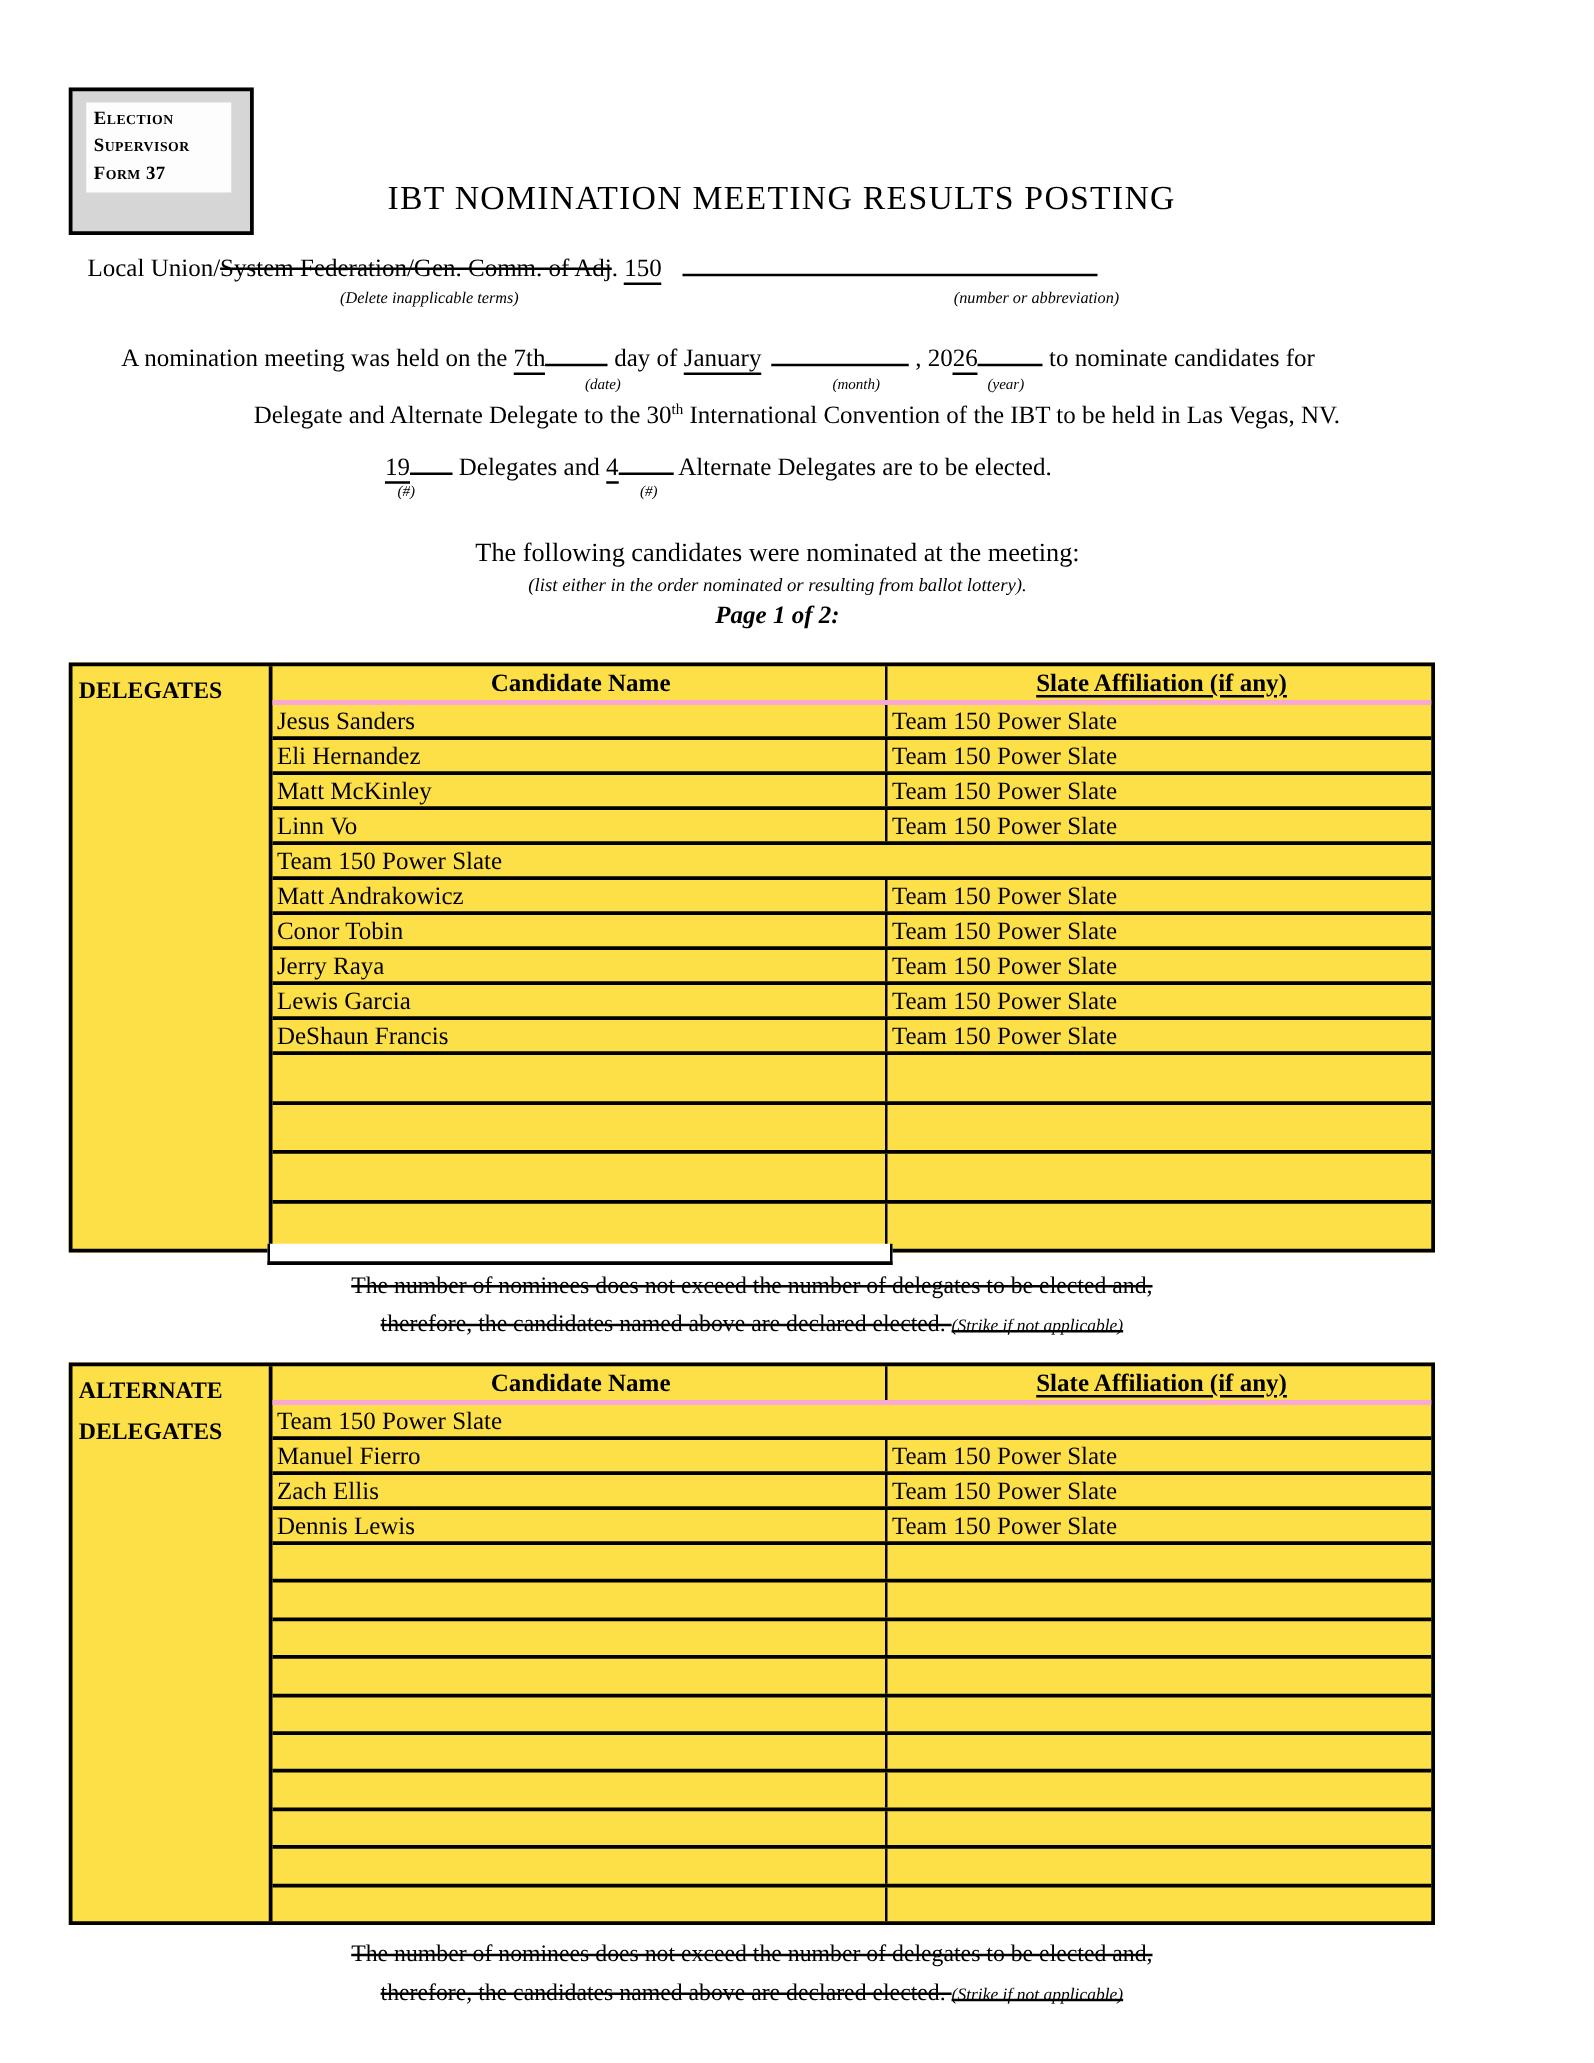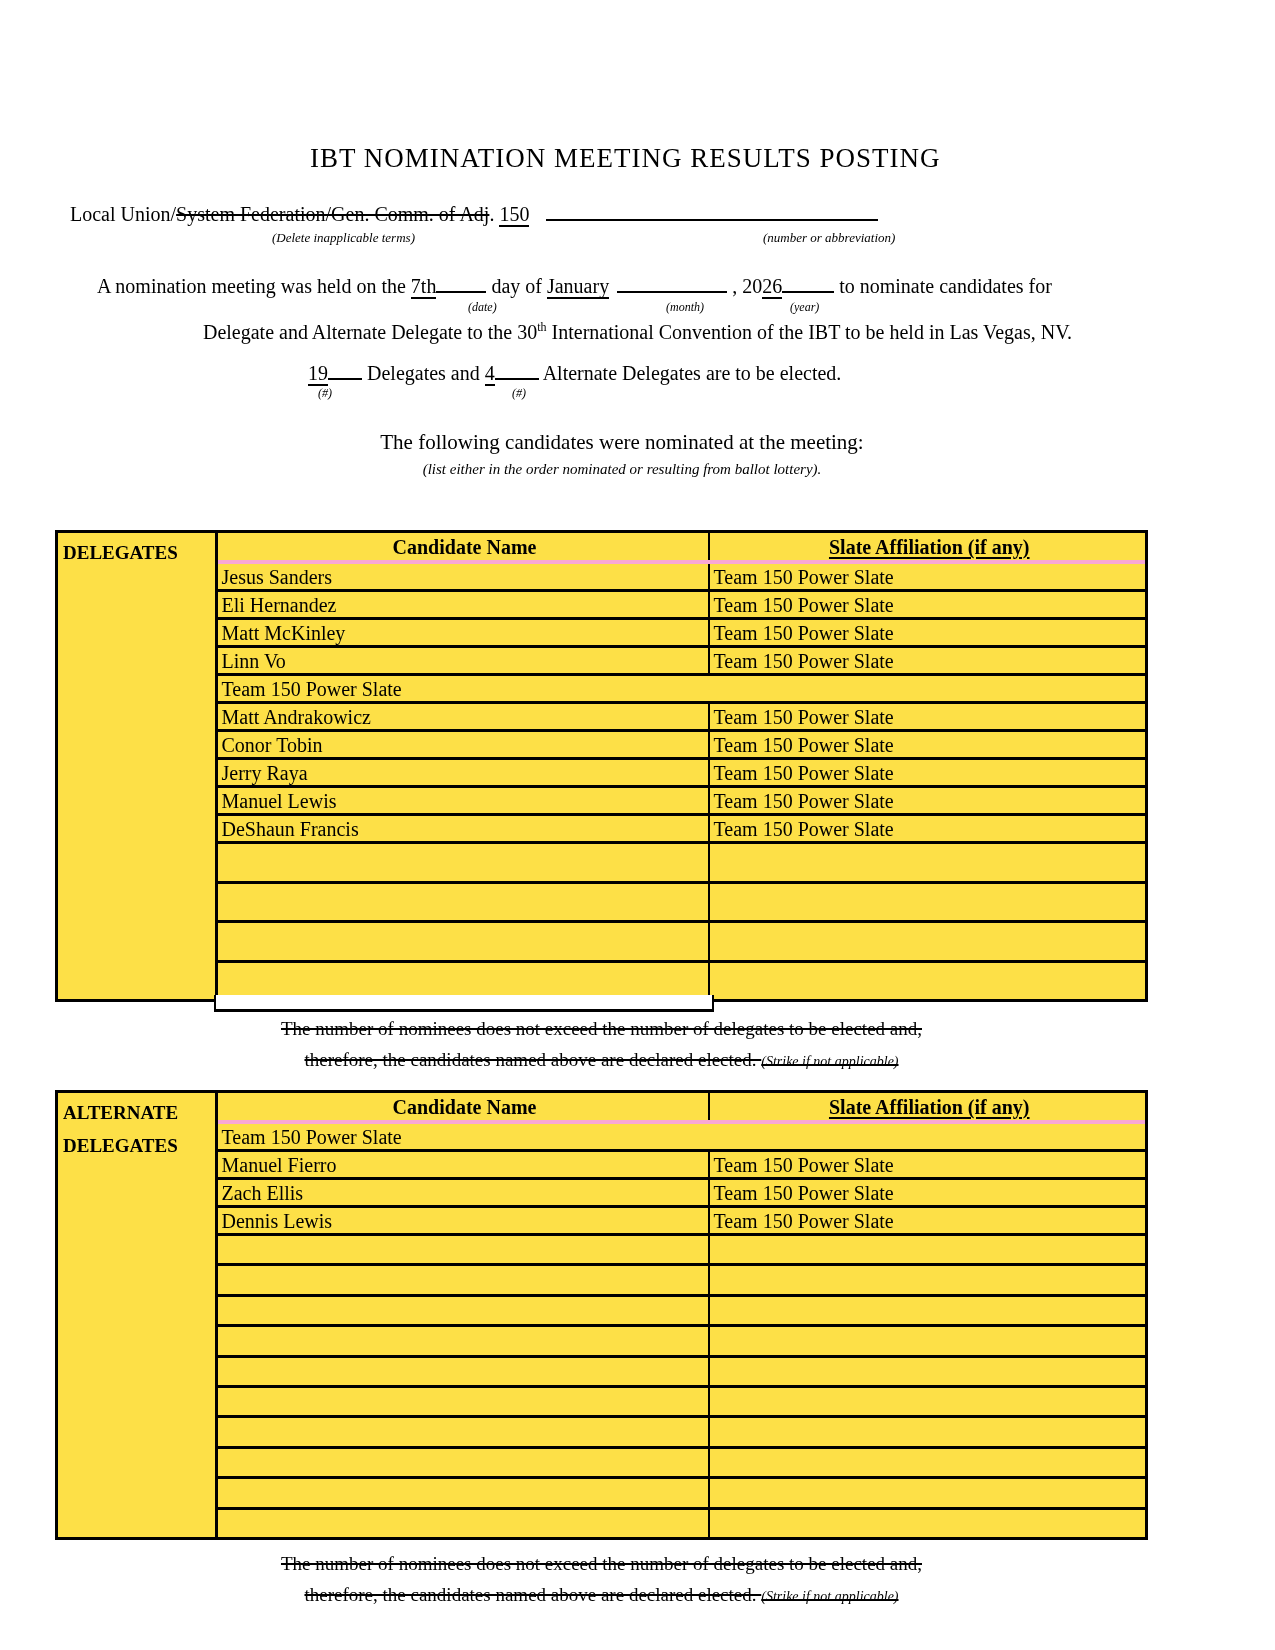--- a/index.html
+++ b/index.html
@@ -49,20 +49,27 @@
   
   .note{left:55px;width:1093px;text-align:center;font-size:19px;line-height:31px;}
   .note-strike{text-decoration:line-through;text-decoration-thickness:2px;}
   .note-suffix{font-style:italic;font-size:14px;}
 </style>
 </head>
 <body>
 
 <div class="page">
 
+  <div class="abs stamp">
+    <div class="stamp-inner">
+      <div class="stamp-line">Election</div>
+      <div class="stamp-line">Supervisor</div>
+      <div class="stamp-line">Form 37</div>
+    </div>
+  </div>
 
   <div class="abs title">IBT NOMINATION MEETING RESULTS POSTING</div>
 
   <div class="abs lu-line">
     <span>Local Union/</span><span class="struck">System Federation/Gen. Comm. of Adj</span><span>.</span>
     <span class="fill">150</span>
     <span class="blank" style="width:332px;margin-left:12px;"></span>
   </div>
   <div class="abs hint" style="left:272px;top:230px;">(Delete inapplicable terms)</div>
   <div class="abs hint" style="left:763px;top:230px;">(number or abbreviation)</div>
@@ -79,20 +86,21 @@
   </div>
 
   <div class="abs elect-line">
     <span class="fill">19</span><span class="blank" style="width:34px;"></span><span> Delegates and </span><span class="fill">4</span><span class="blank" style="width:44px;"></span><span> Alternate Delegates are to be elected.</span>
   </div>
   <div class="abs tiny-label" style="left:318px;top:386px;">(#)</div>
   <div class="abs tiny-label" style="left:512px;top:386px;">(#)</div>
 
   <div class="abs nom-sub">(list either in the order nominated or resulting from ballot lottery).</div>
   <div class="abs nom-head">The following candidates were nominated at the meeting:</div>
+  <div class="abs page-label">Page 1 of 2:</div>
 
   <div class="abs ftable t-delegates">
     <div class="side-label">DELEGATES</div>
     <div class="vline1"></div>
     <div class="rows">
       <div class="trow head">
         <div class="c-mid">Candidate Name</div>
         <div class="c-right"><span class="underl">Slate Affiliation (if any)</span></div>
       </div>
       <div class="trow filled">
@@ -120,21 +128,21 @@
         </div>
       <div class="trow filled">
           <div class="c-mid">Conor Tobin</div>
           <div class="c-right">Team 150 Power Slate</div>
         </div>
       <div class="trow filled">
           <div class="c-mid">Jerry Raya</div>
           <div class="c-right">Team 150 Power Slate</div>
         </div>
       <div class="trow filled">
-          <div class="c-mid">Manuel Lewis</div>
+          <div class="c-mid">Lewis Garcia</div>
           <div class="c-right">Team 150 Power Slate</div>
         </div>
       <div class="trow filled">
           <div class="c-mid">DeShaun Francis</div>
           <div class="c-right">Team 150 Power Slate</div>
         </div>
       <div class="trow empty">
           <div class="c-mid"></div>
           <div class="c-right"></div>
         </div>

